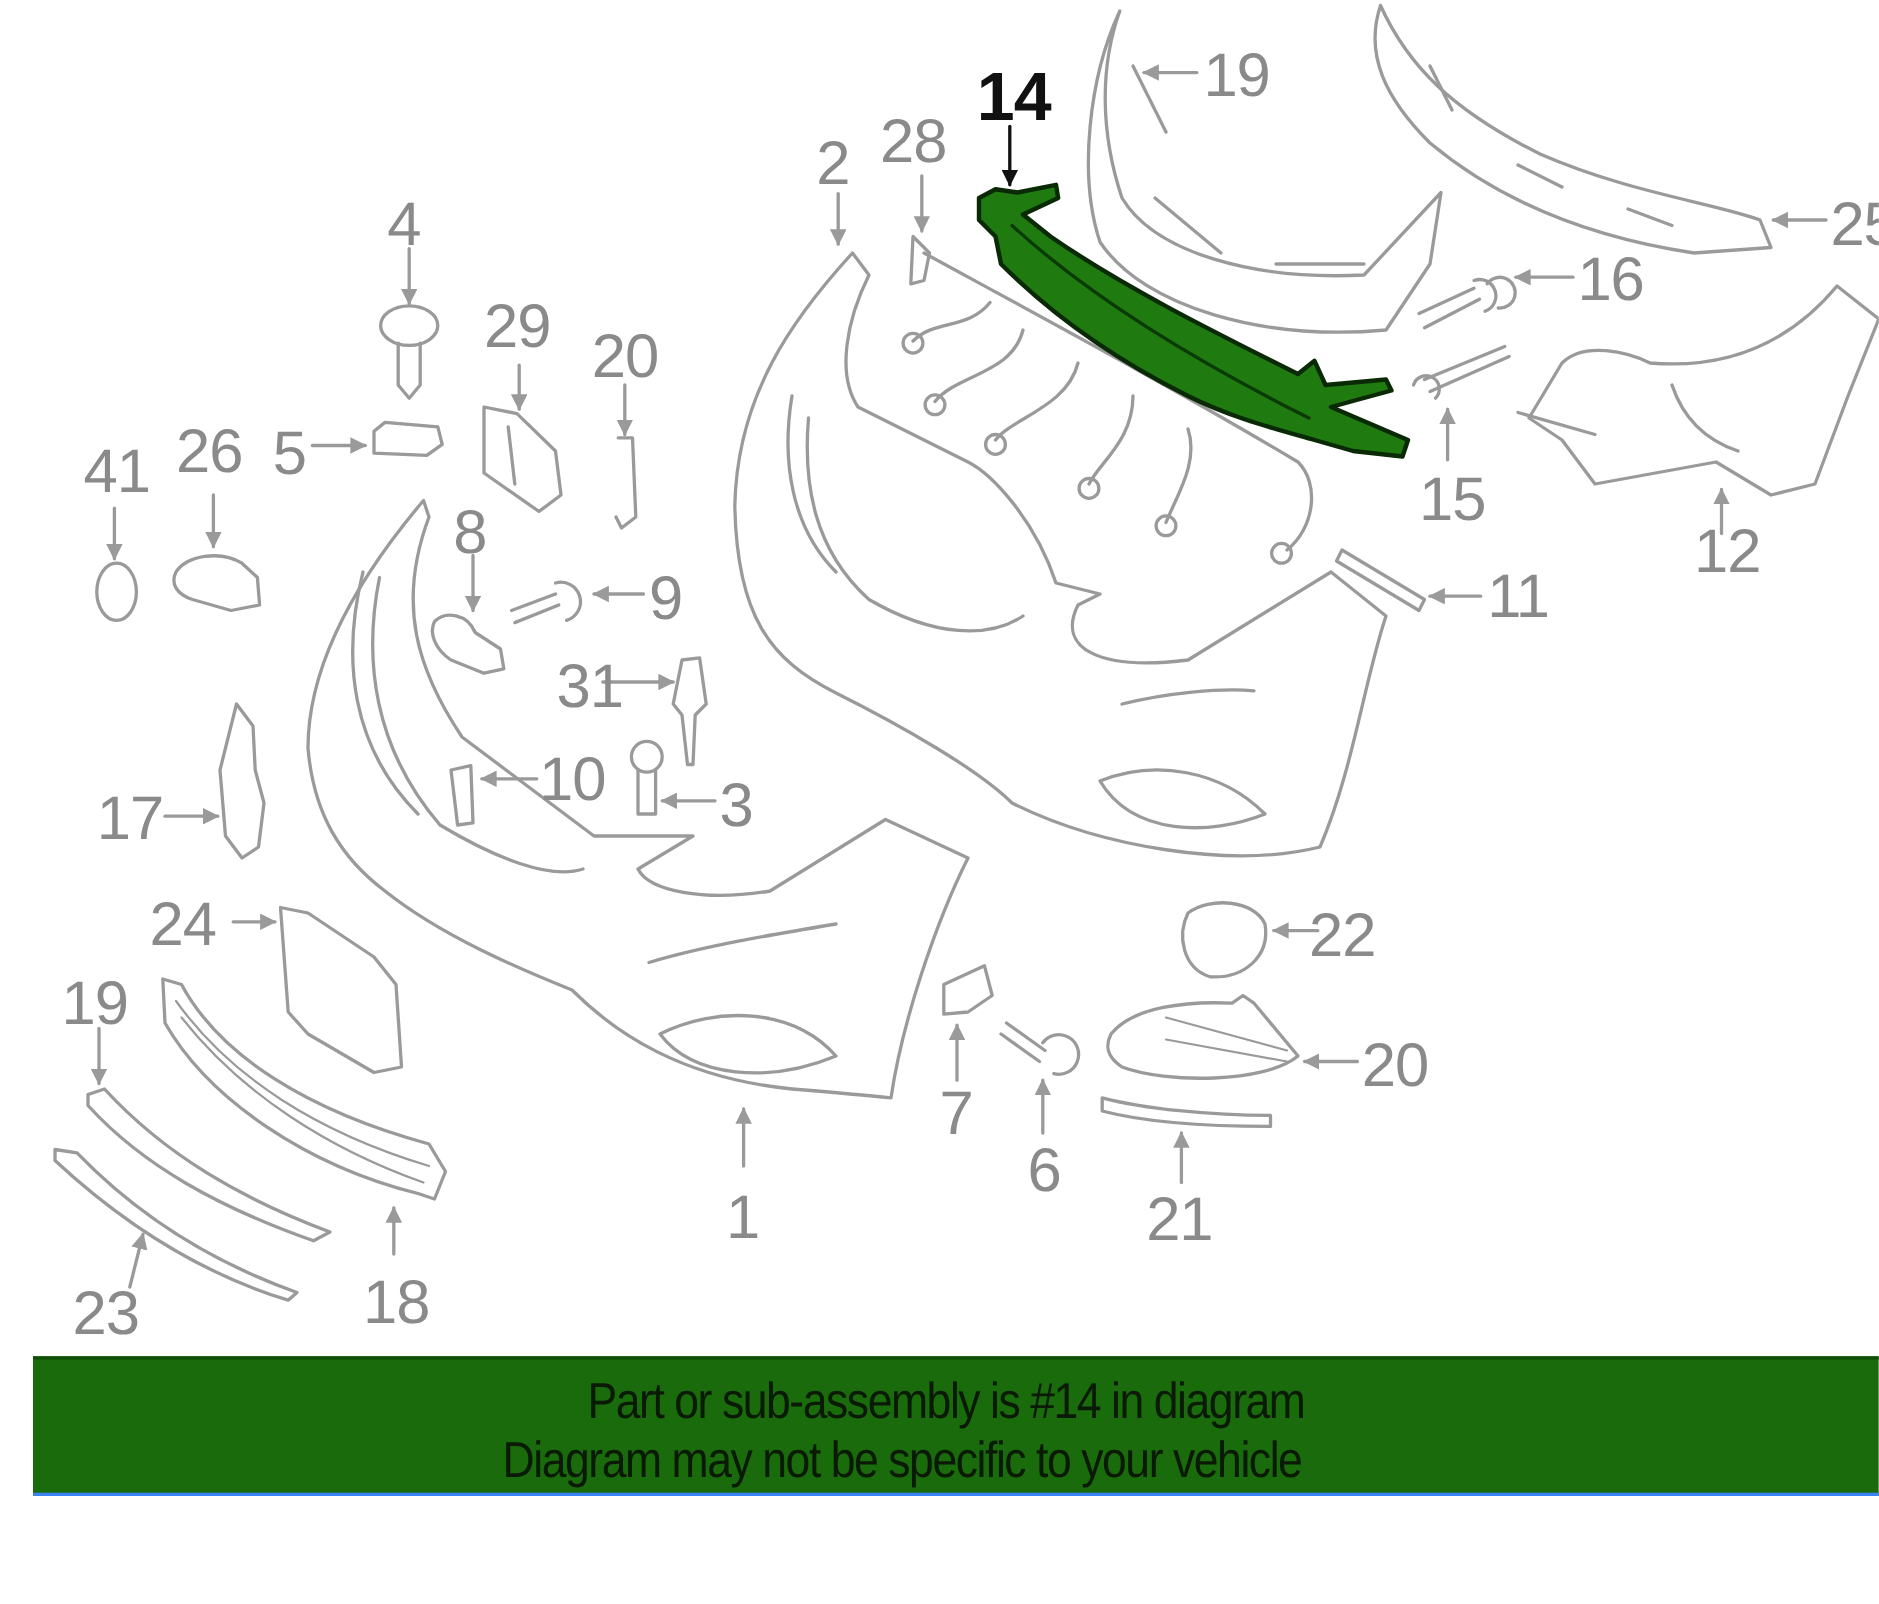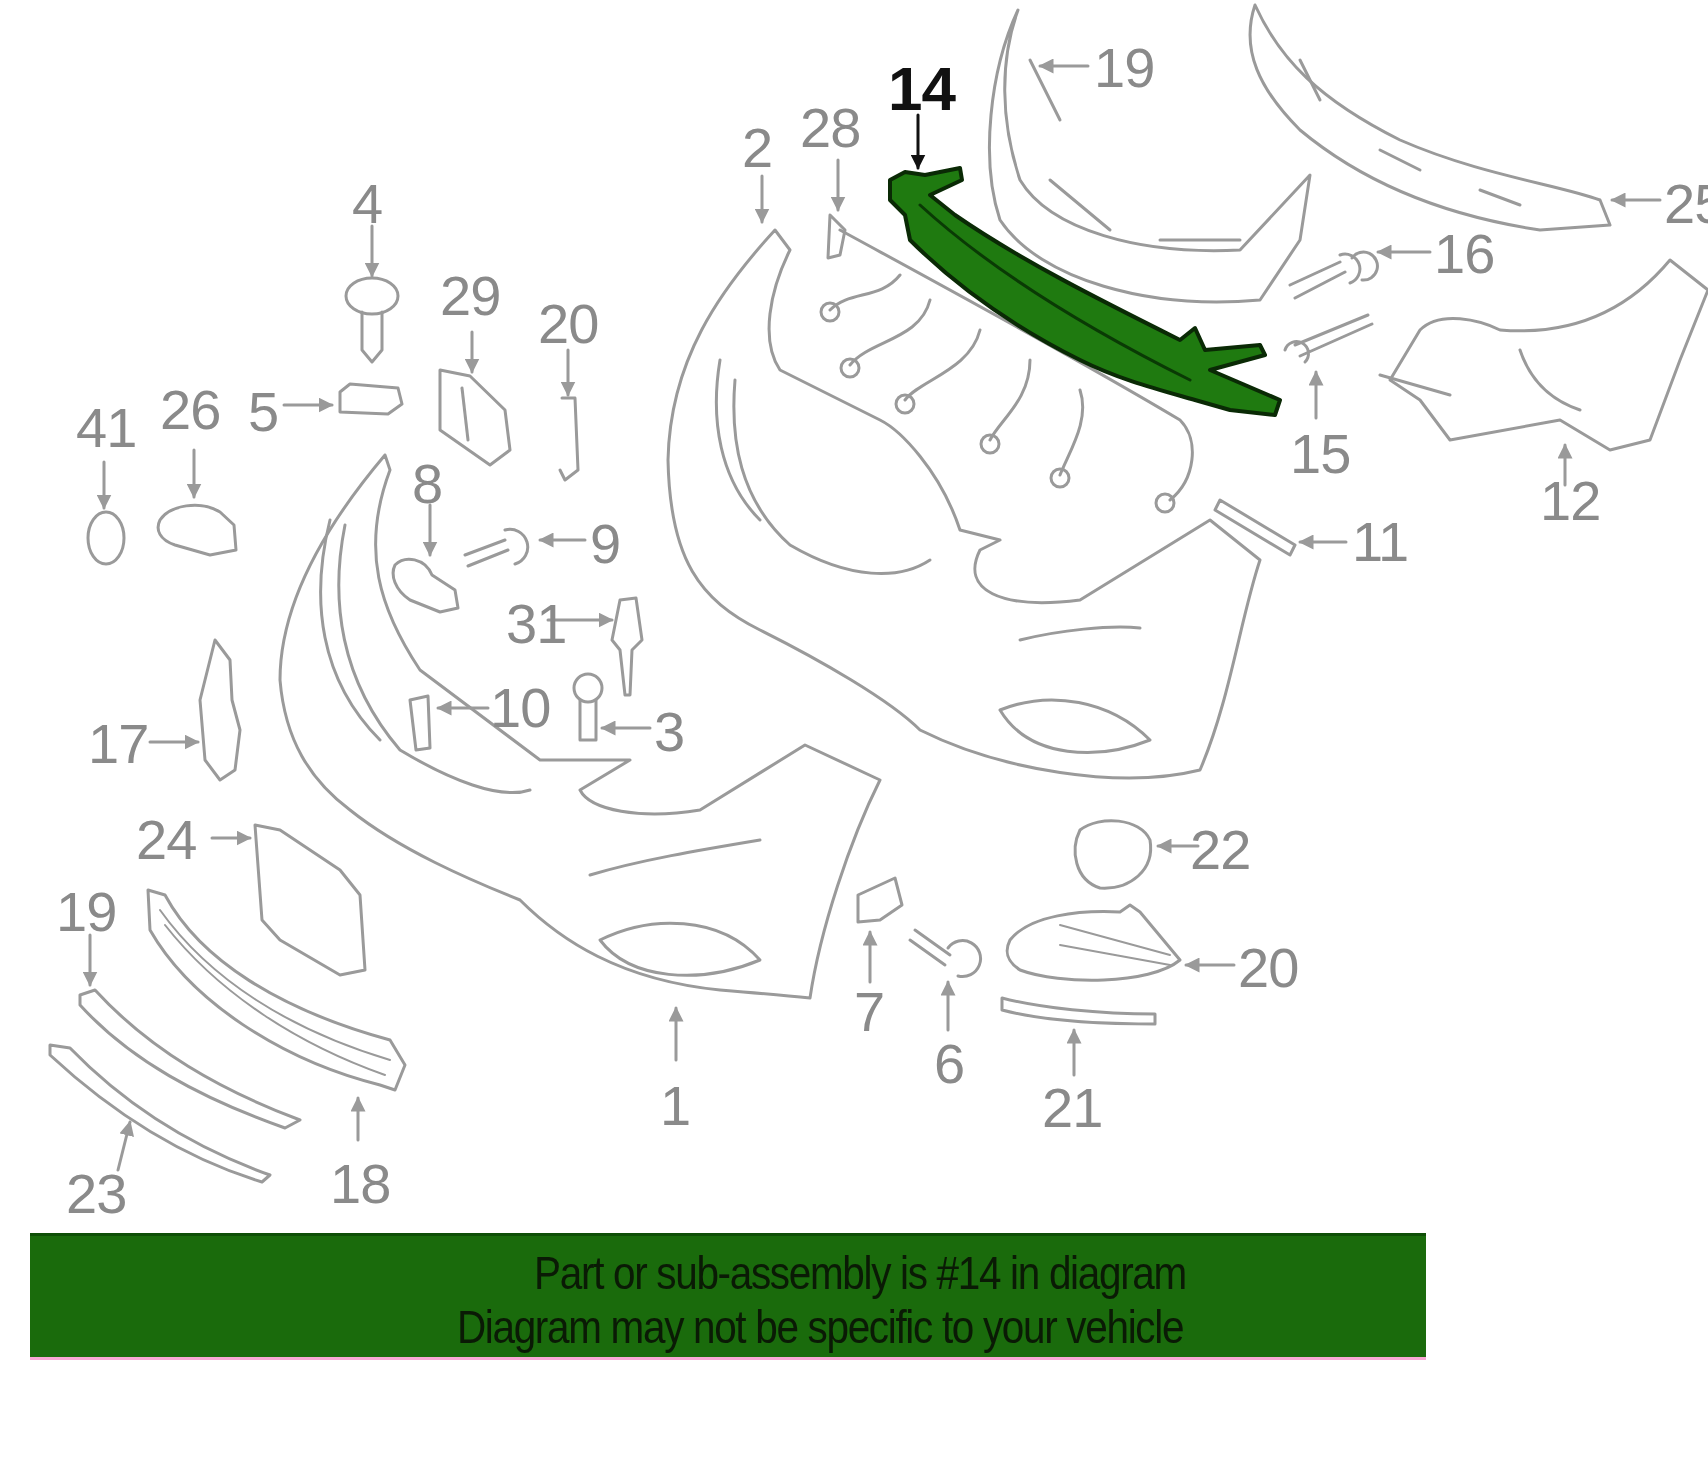--- a/index.html
+++ b/index.html
@@ -2,22 +2,22 @@
 <html><head>
 <meta charset="utf-8">
 <style>
   html, body { margin:0; padding:0; background:#ffffff; }
   body { width:1708px; height:1458px; position:relative; overflow:hidden;
          font-family:"Liberation Sans", sans-serif; }
   #diagram { position:absolute; left:0; top:0; width:1708px; height:1230px; }
   .callout { position:absolute; color:#8a8a8a; font-size:56px; line-height:1;
              font-family:"Liberation Sans", sans-serif; letter-spacing:-1px; }
   .callout.hl { color:#111111; font-weight:bold; font-size:62px; }
-  #banner { position:absolute; left:30px; top:1233px; width:1396px; height:127px;
-            background:#1a6b0c; border-top:3px solid #0f4f07; border-bottom:3px solid #f9a8d4;
+  #banner { position:absolute; left:30px; top:1233px; width:1678px; height:127px;
+            background:#1a6b0c; border-top:3px solid #0f4f07; border-bottom:3px solid #3b82f6;
             box-sizing:border-box; }
   #banner .line { position:absolute; left:0; width:1600px; text-align:center;
                   color:#0a1a05; font-size:46px; letter-spacing:-1.5px;
                   font-family:"Liberation Sans", sans-serif; transform:scaleX(0.88); transform-origin:center; }
   #banner .l1 { top:10px; left:30px; width:1600px; }
   #banner .l2 { top:64px; left:-10px; width:1600px; }
 </style>
 </head>
 <body>
 

